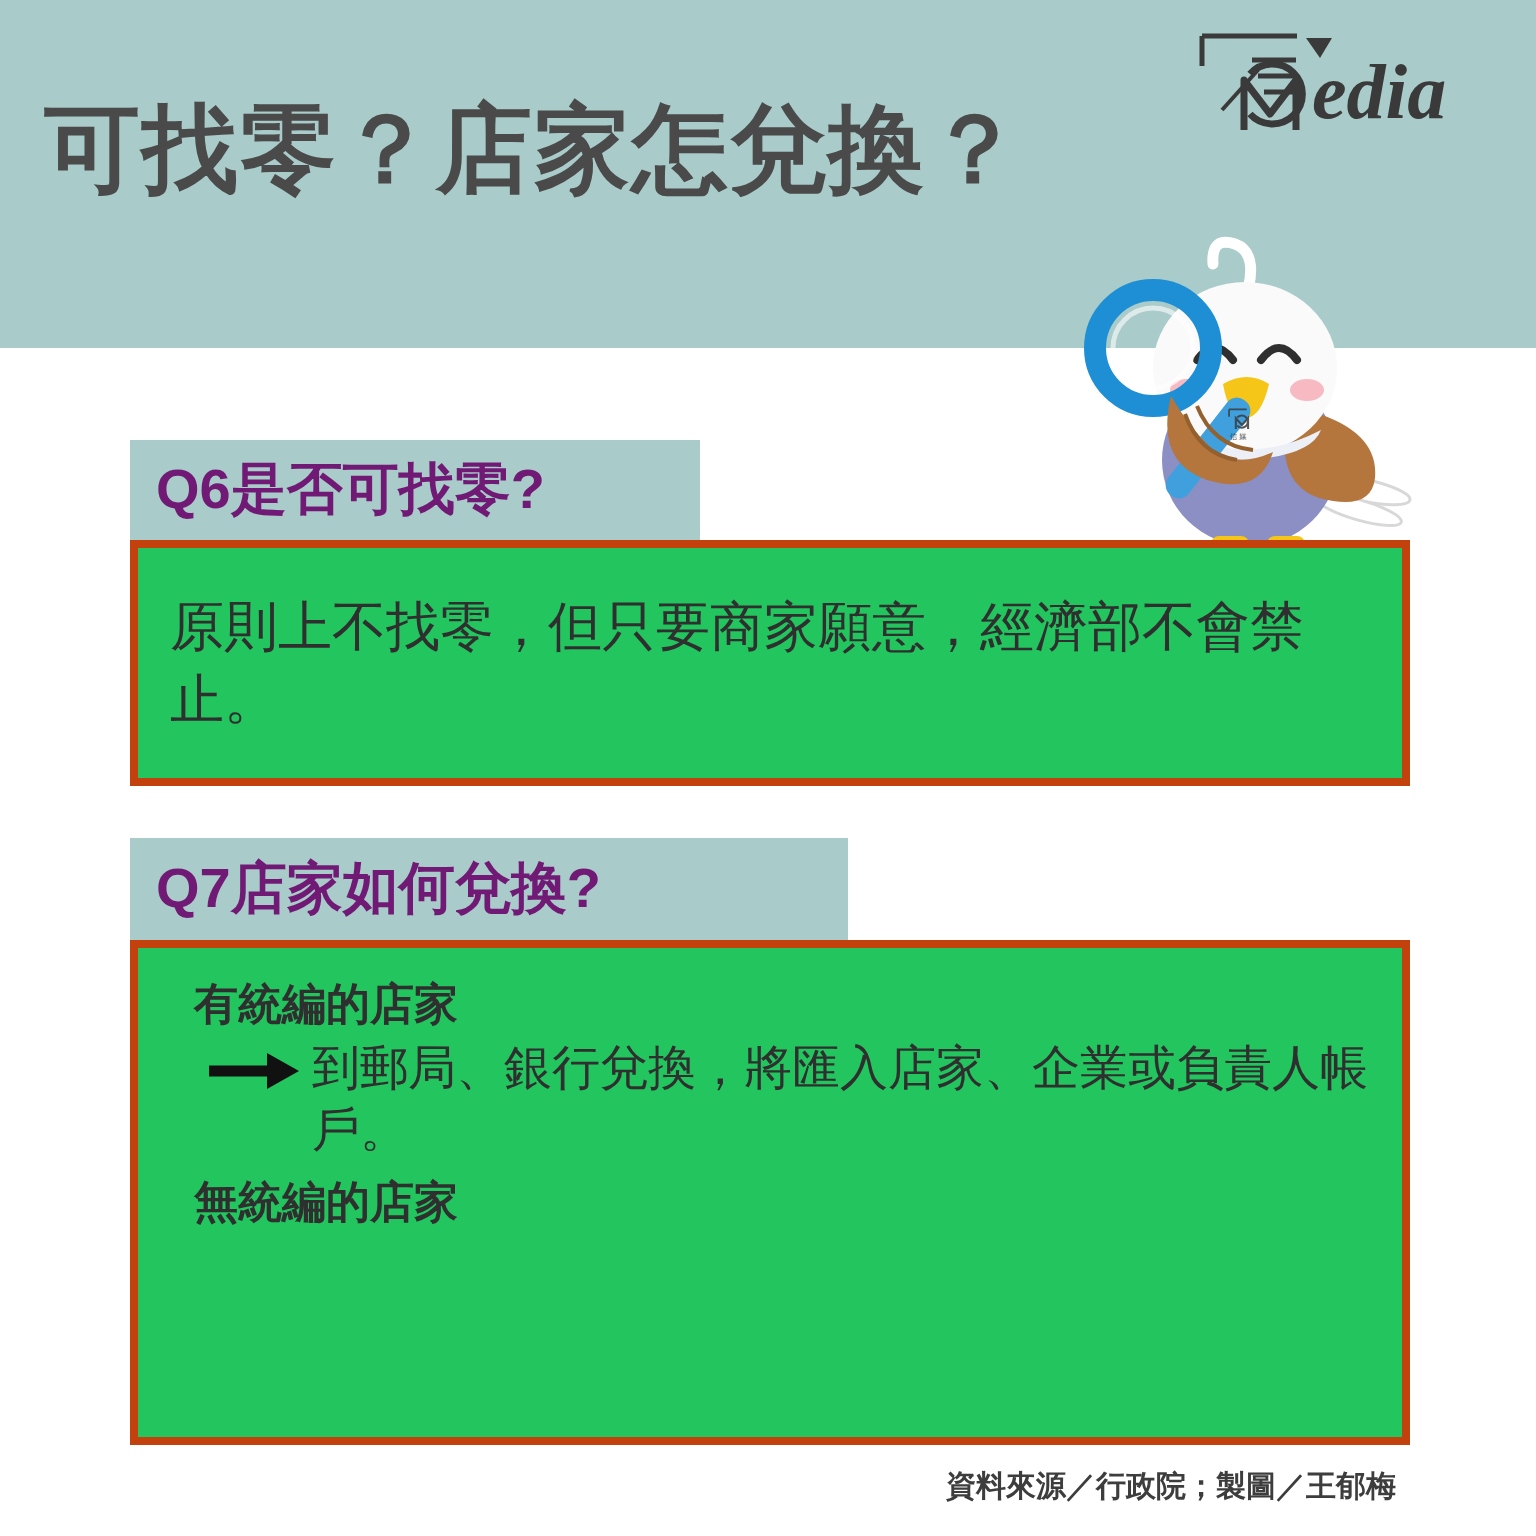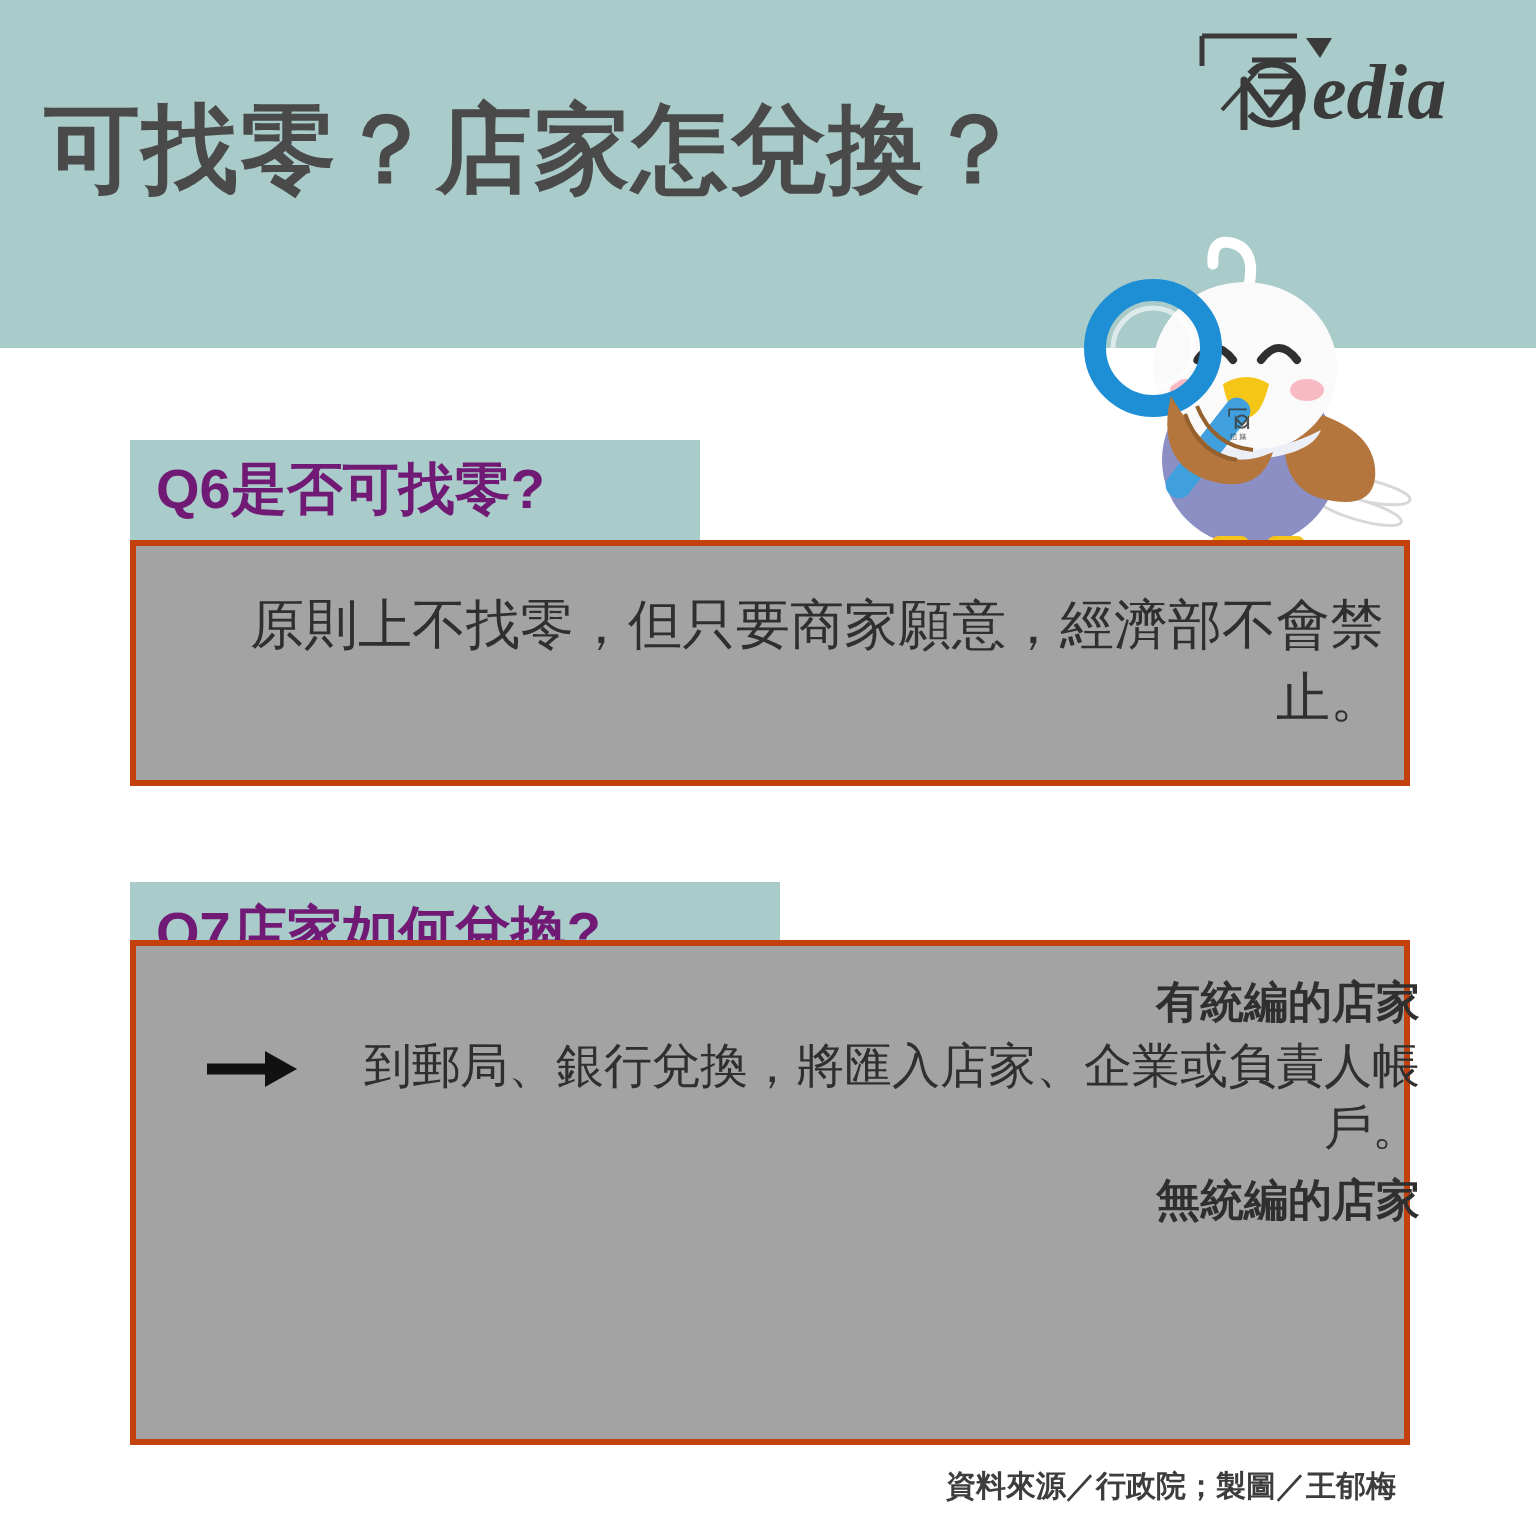--- a/index.html
+++ b/index.html
@@ -82,39 +82,38 @@
     box-sizing: border-box;
   }
   .q-tab-label {
     font-size: 56px;
     font-weight: bold;
     color: #701a75;
     white-space: nowrap;
   }
   .q-box {
     position: absolute;
-    border: 6px solid #c2410c;
+    border: 8px solid #c2410c;
     box-sizing: border-box;
-    background: #a3a3a3;
-    text-align: right;
+    background: #22c55e;
   }
 
   #q6-tab { left: 130px; top: 440px; width: 570px; height: 100px; }
   #q6-box { left: 130px; top: 540px; width: 1280px; height: 246px; }
   .q6-text {
     position: absolute;
     left: 32px;
     top: 42px;
     width: 1216px;
     font-size: 54px;
     color: #2f2f2f;
     line-height: 1.35;
   }
 
-  #q7-tab { left: 130px; top: 882px; width: 650px; height: 102px; }
+  #q7-tab { left: 130px; top: 838px; width: 718px; height: 102px; }
   #q7-box { left: 130px; top: 940px; width: 1280px; height: 505px; }
 
   .q7-inner { position: absolute; left: 28px; top: 30px; width: 1228px; margin-left: 28px; }
   .sub-head {
     font-size: 44px;
     font-weight: bold;
     color: #2f2f2f;
     margin: 0 0 6px 0;
     line-height: 1.2;
   }

